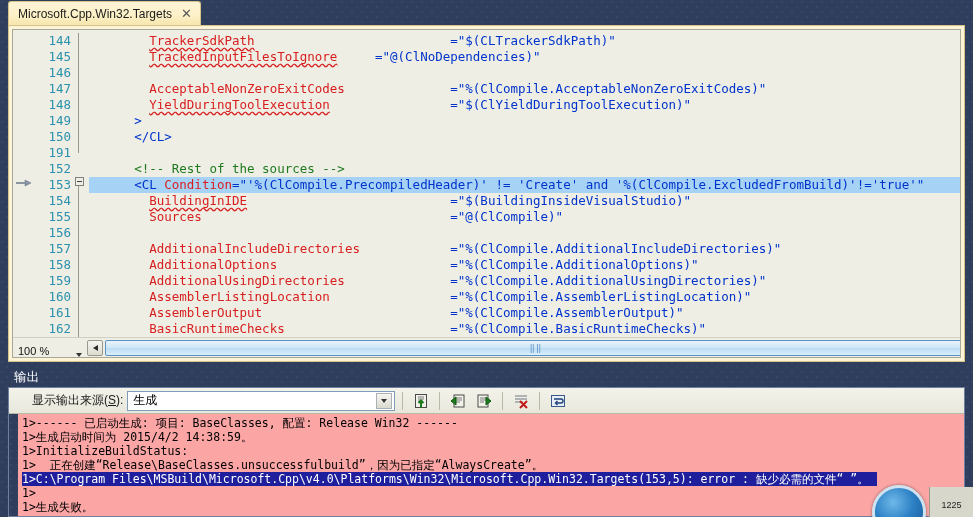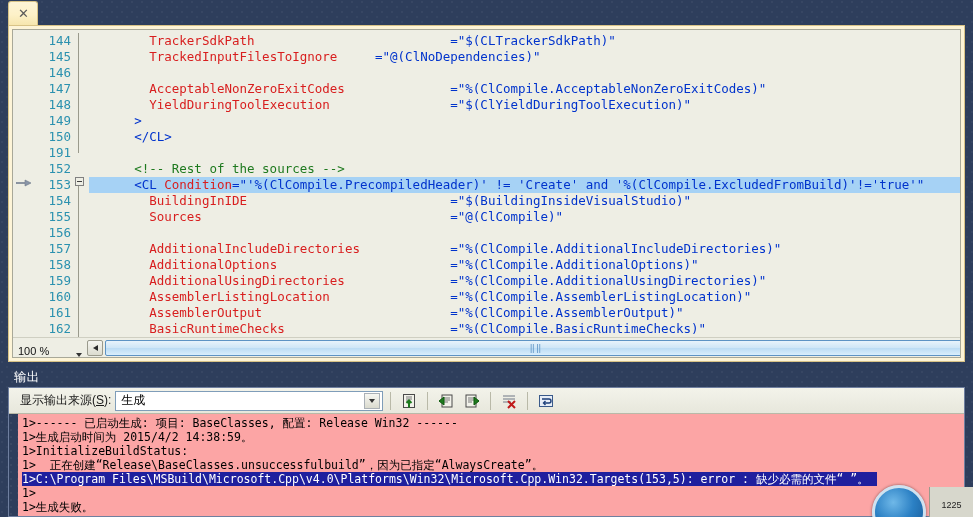--- a/index.html
+++ b/index.html
@@ -134,20 +134,21 @@
   }
   .cline { height: 16px; position: relative; }
   .cline.sel {
     background: #a6d2f5;
   }
   .tok-el   { color: #0033cc; }          
   .tok-attr { color: #d81e1e; }          
   .tok-val  { color: #0033cc; }          
   .tok-cmt  { color: #1f7a1f; }          
   .squig {
+    text-decoration: underline;
     text-decoration-style: wavy;
     text-decoration-color: #d81e1e;
     text-underline-offset: 2px;
   }
 
   
   .editor-bottom {
     flex: 0 0 20px;
     height: 20px;
     display: flex;
@@ -227,21 +228,21 @@
     background: #f0f0e6;
     border: 1px solid #6f7f9f;
     display: flex;
     flex-direction: column;
   }
   .output-toolbar {
     flex: 0 0 26px;
     height: 26px;
     display: flex; align-items: center;
     gap: 4px;
-    padding: 0 8px;
+    padding: 0 20px;
     background: linear-gradient(to bottom,#f3f3ea 0%,#e7e7dc 100%);
     border-bottom: 1px solid #b9b9a8;
   }
   .ot-label { font-size: 12px; color: #1a1a1a; padding-left: 3px; }
   .ot-label u { text-decoration: underline; }
   .ot-combo {
     width: 268px; height: 20px;
     background: #ffffff;
     border: 1px solid #7f9db9;
     display: flex; align-items: center;
@@ -321,20 +322,21 @@
     overflow: hidden;
   }
 </style>
 </head>
 <body>
 
 <div id="app">
 
   <div class="tabstrip">
     <div class="doc-tab">
+      <span>Microsoft.Cpp.Win32.Targets</span>
       <span class="tab-close">✕</span>
     </div>
   </div>
 
   <div class="editor-window">
     <div class="editor-surface">
 
       <div class="code-area">
 
         <div class="indicator-margin">

